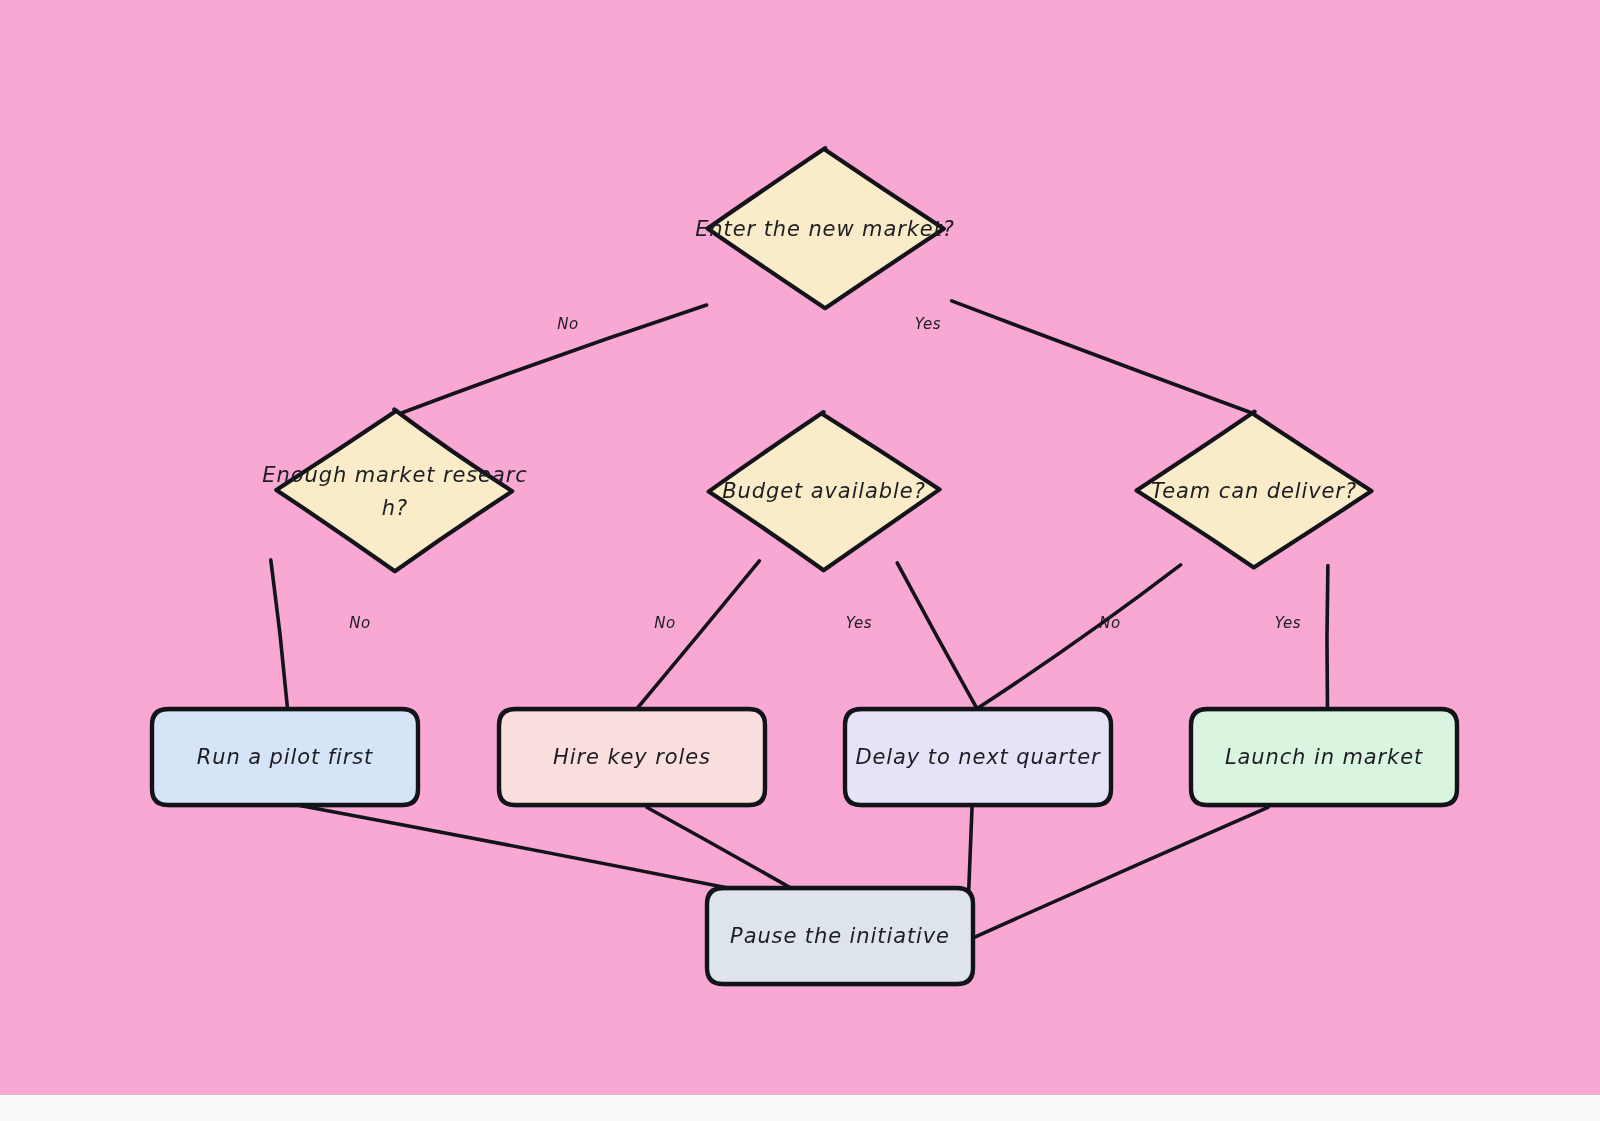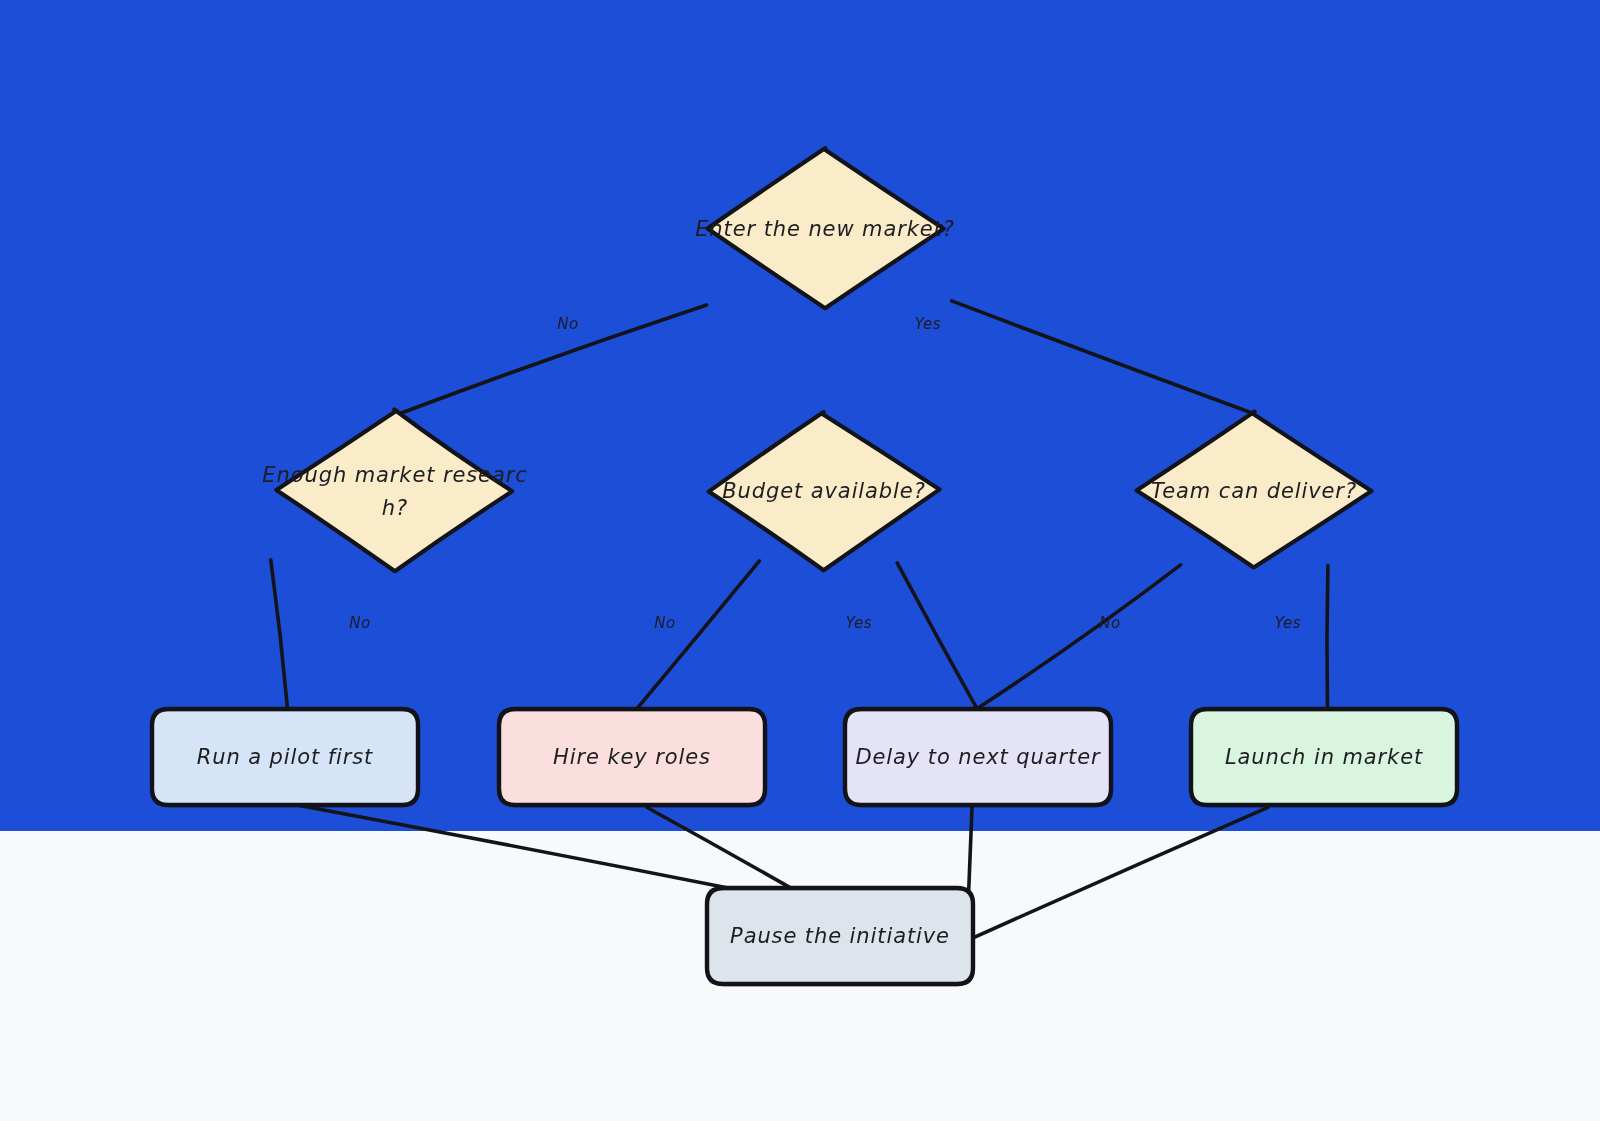--- a/index.html
+++ b/index.html
@@ -9,22 +9,22 @@
   }
   body {
     width: 1600px;
     height: 1121px;
     overflow: hidden;
     font-family: "DejaVu Sans", sans-serif;
   }
   #canvas {
     position: relative;
     width: 1600px;
-    height: 831px;
-    background: #1d4ed8;
+    height: 1095px;
+    background: #f9a8d4;
   }
   svg.layer {
     position: absolute;
     top: 0;
     left: 0;
     width: 1600px;
     height: 1121px;
   }
   .node-text, .edge-label {
     font-family: "DejaVu Sans", sans-serif;

